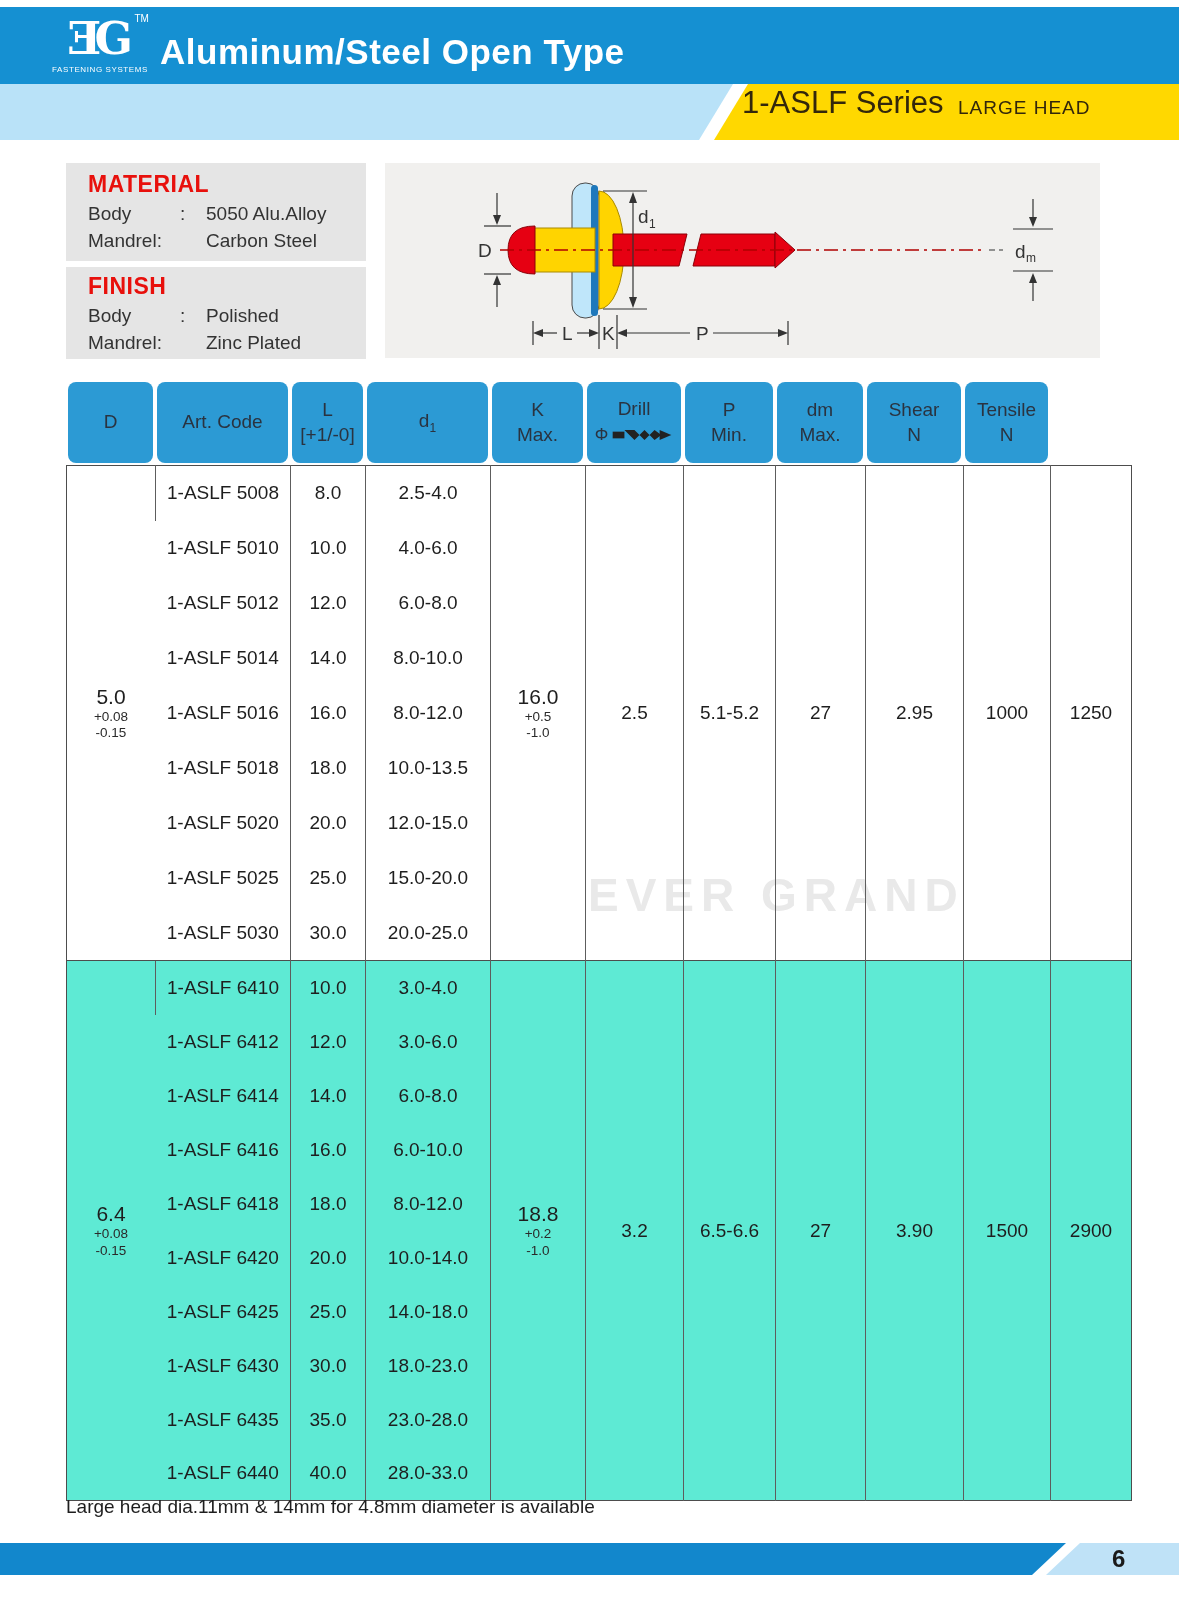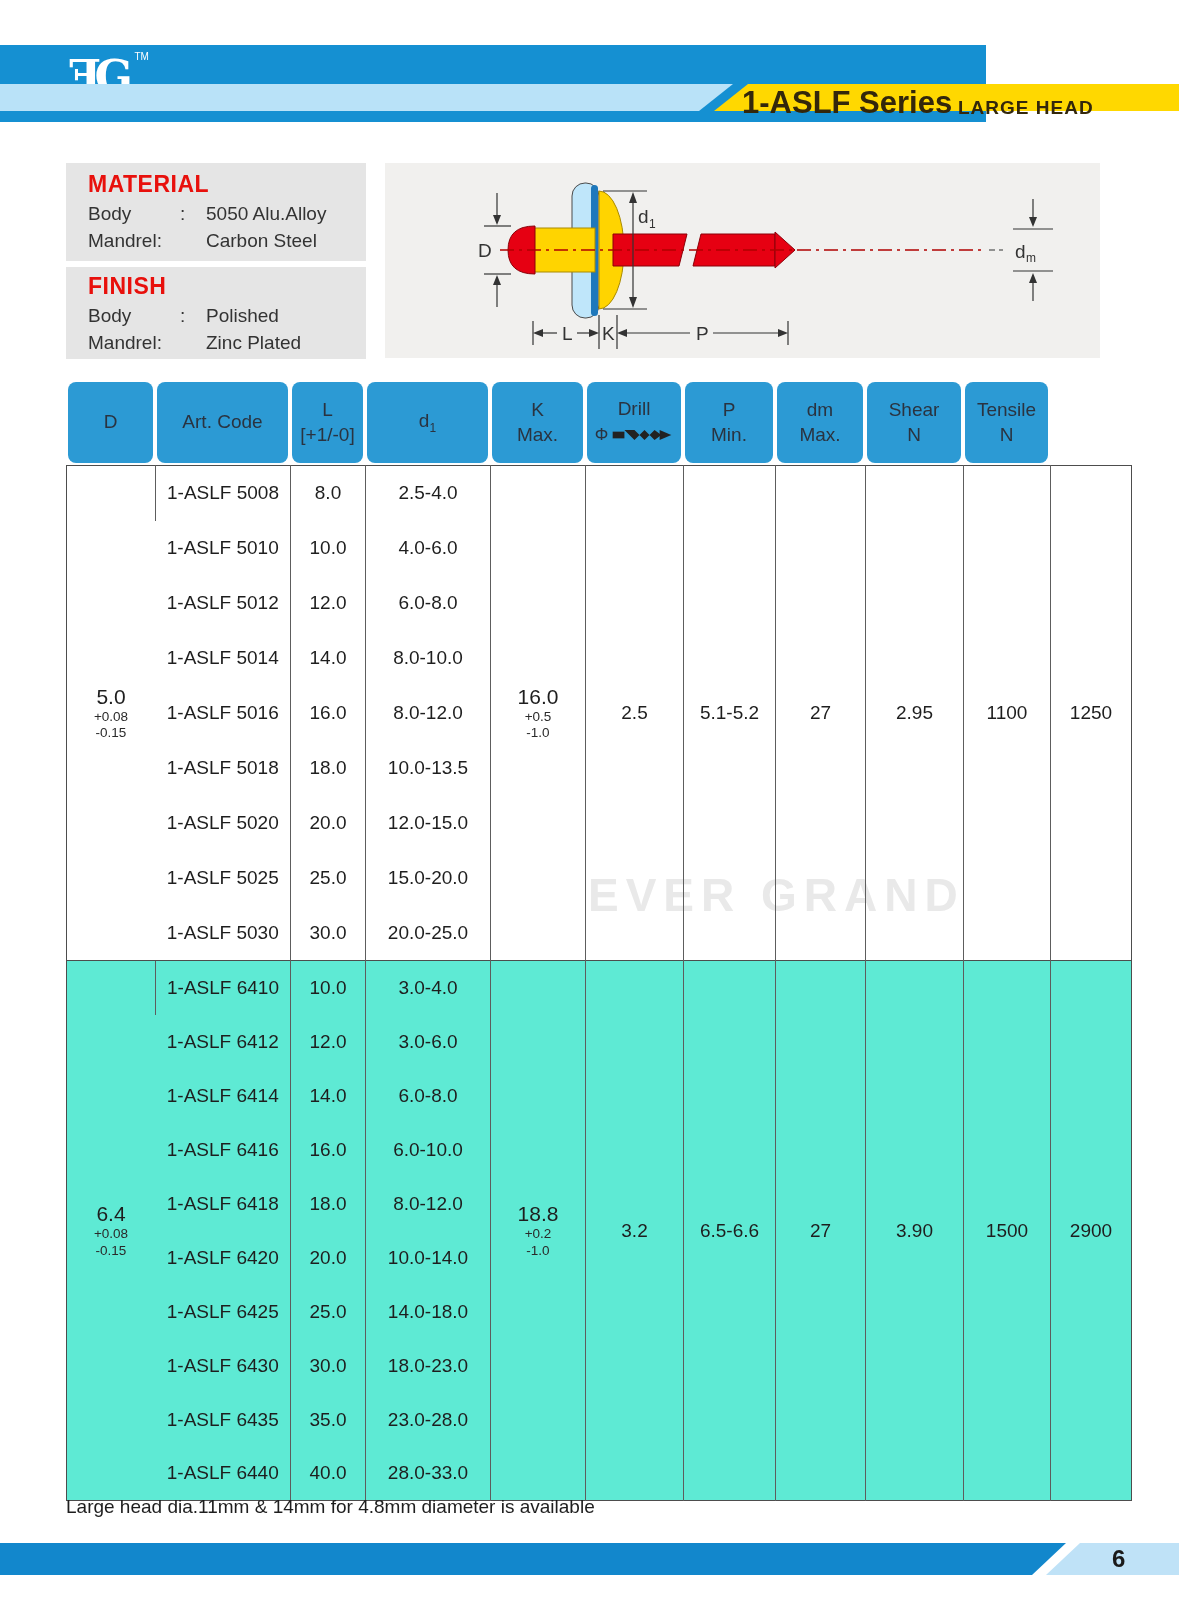--- a/index.html
+++ b/index.html
@@ -7,39 +7,38 @@
   body {
     position: relative;
     background: #ffffff;
     font-family: "Liberation Sans", sans-serif;
     color: #222;
     overflow: hidden;
   }
 
   
   .topbar {
-    position: absolute; top: 7px; left: 0; width: 986px; height: 77px;
+    position: absolute; top: 7px; left: 0; width: 1179px; height: 77px;
     background: #1590d2;
-    margin-top: 38px;
   }
   .logo { position: absolute; left: 52px; top: 8px; color: #fff; text-align: center; }
   .logo-main {
     font-family: "DejaVu Serif", serif; font-weight: bold;
     font-size: 45px; line-height: 1.05; letter-spacing: -7px; padding-right: 7px;
   }
   .logo-tm { position: absolute; top: -2px; right: -16px; font-size: 10px; letter-spacing: 0; font-family: "Liberation Sans", sans-serif;}
   .logo-wrap { position: relative; display: inline-block; }
   .logo-sub { font-size: 8px; letter-spacing: 0.6px; margin-top: 3px; white-space: nowrap; }
   .page-title {
     position: absolute; left: 160px; top: 25px;
     font-size: 35px; font-weight: bold; color: #ffffff; letter-spacing: 0.5px;
   }
 
   
-  .subbar { position: absolute; top: 84px; left: 0; width: 1179px; height: 27px; font-weight: bold; }
+  .subbar { position: absolute; top: 84px; left: 0; width: 1179px; height: 56px; }
   .subbar-light { position: absolute; inset: 0; background: #b9e2f8;
     clip-path: polygon(0 0, 733px 0, 699px 100%, 0 100%); }
   .subbar-yellow { position: absolute; inset: 0; background: #ffd800;
     clip-path: polygon(748px 0, 100% 0, 100% 100%, 714px 100%); }
   .series-label { position: absolute; left: 742px; top: 1px; font-size: 31px; color: #33270b; }
   .largehead-label { position: absolute; left: 958px; top: 13px; font-size: 19px; color: #33270b; letter-spacing: 1px; }
 
   
   .panel { position: absolute; background: #e5e5e5; }
   .panel-material { left: 66px; top: 163px; width: 300px; height: 98px; padding: 8px 0 0 22px; }
@@ -108,20 +107,21 @@
 <body>
 
 <div class="topbar">
   <div class="logo">
     <div class="logo-wrap">
       <div class="logo-main">ƎG</div>
       <div class="logo-tm">TM</div>
     </div>
     <div class="logo-sub">FASTENING SYSTEMS</div>
   </div>
+  <div class="page-title">Aluminum/Steel Open Type</div>
 </div>
 
 <div class="subbar">
   <div class="subbar-light"></div>
   <div class="subbar-yellow"></div>
   <div class="series-label">1-ASLF Series</div>
   <div class="largehead-label">LARGE HEAD</div>
 </div>
 
 <div class="panel panel-material">
@@ -312,21 +312,21 @@
       <td>2.5-4.0</td>
       <td rowspan="9">
         <div class="dim-main">16.0</div>
         <div class="dim-tol">+0.5</div>
         <div class="dim-tol">-1.0</div>
       </td>
       <td rowspan="9">2.5</td>
       <td rowspan="9">5.1-5.2</td>
       <td rowspan="9">27</td>
       <td rowspan="9">2.95</td>
-      <td rowspan="9">1100</td>
+      <td rowspan="9">1000</td>
       <td rowspan="9">1250</td>
     </tr>
     <tr>
         <td>1-ASLF 5010</td>
         <td>10.0</td>
         <td>4.0-6.0</td>
       </tr>
     <tr>
         <td>1-ASLF 5012</td>
         <td>12.0</td>

